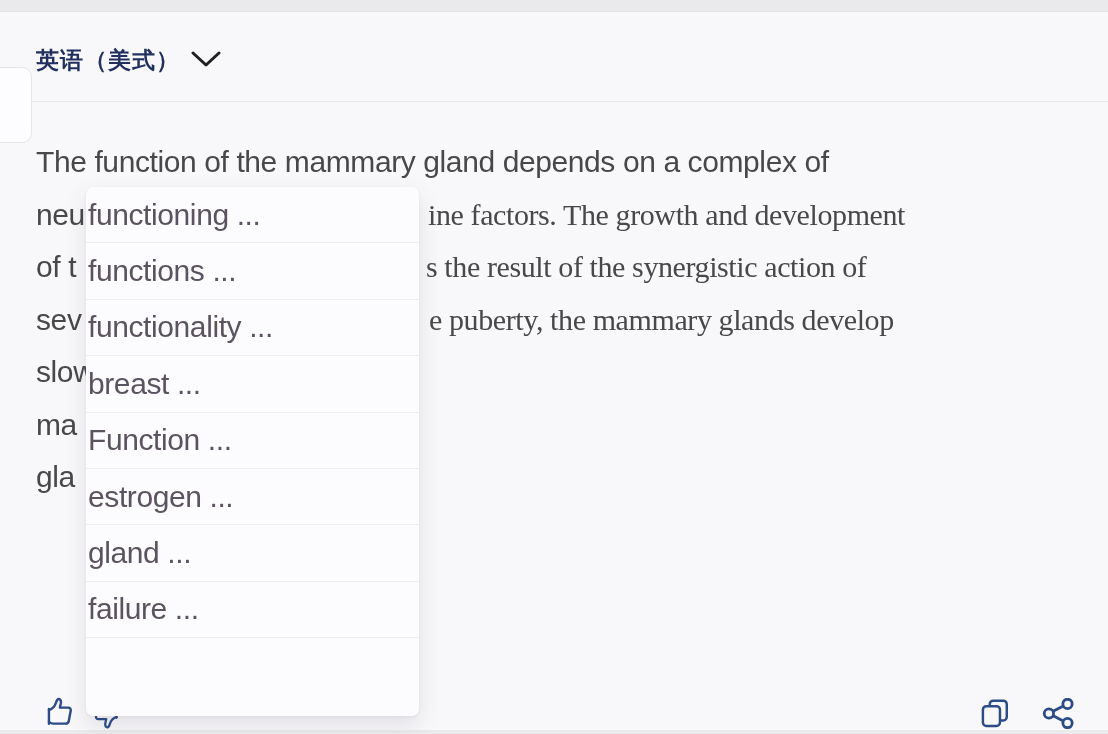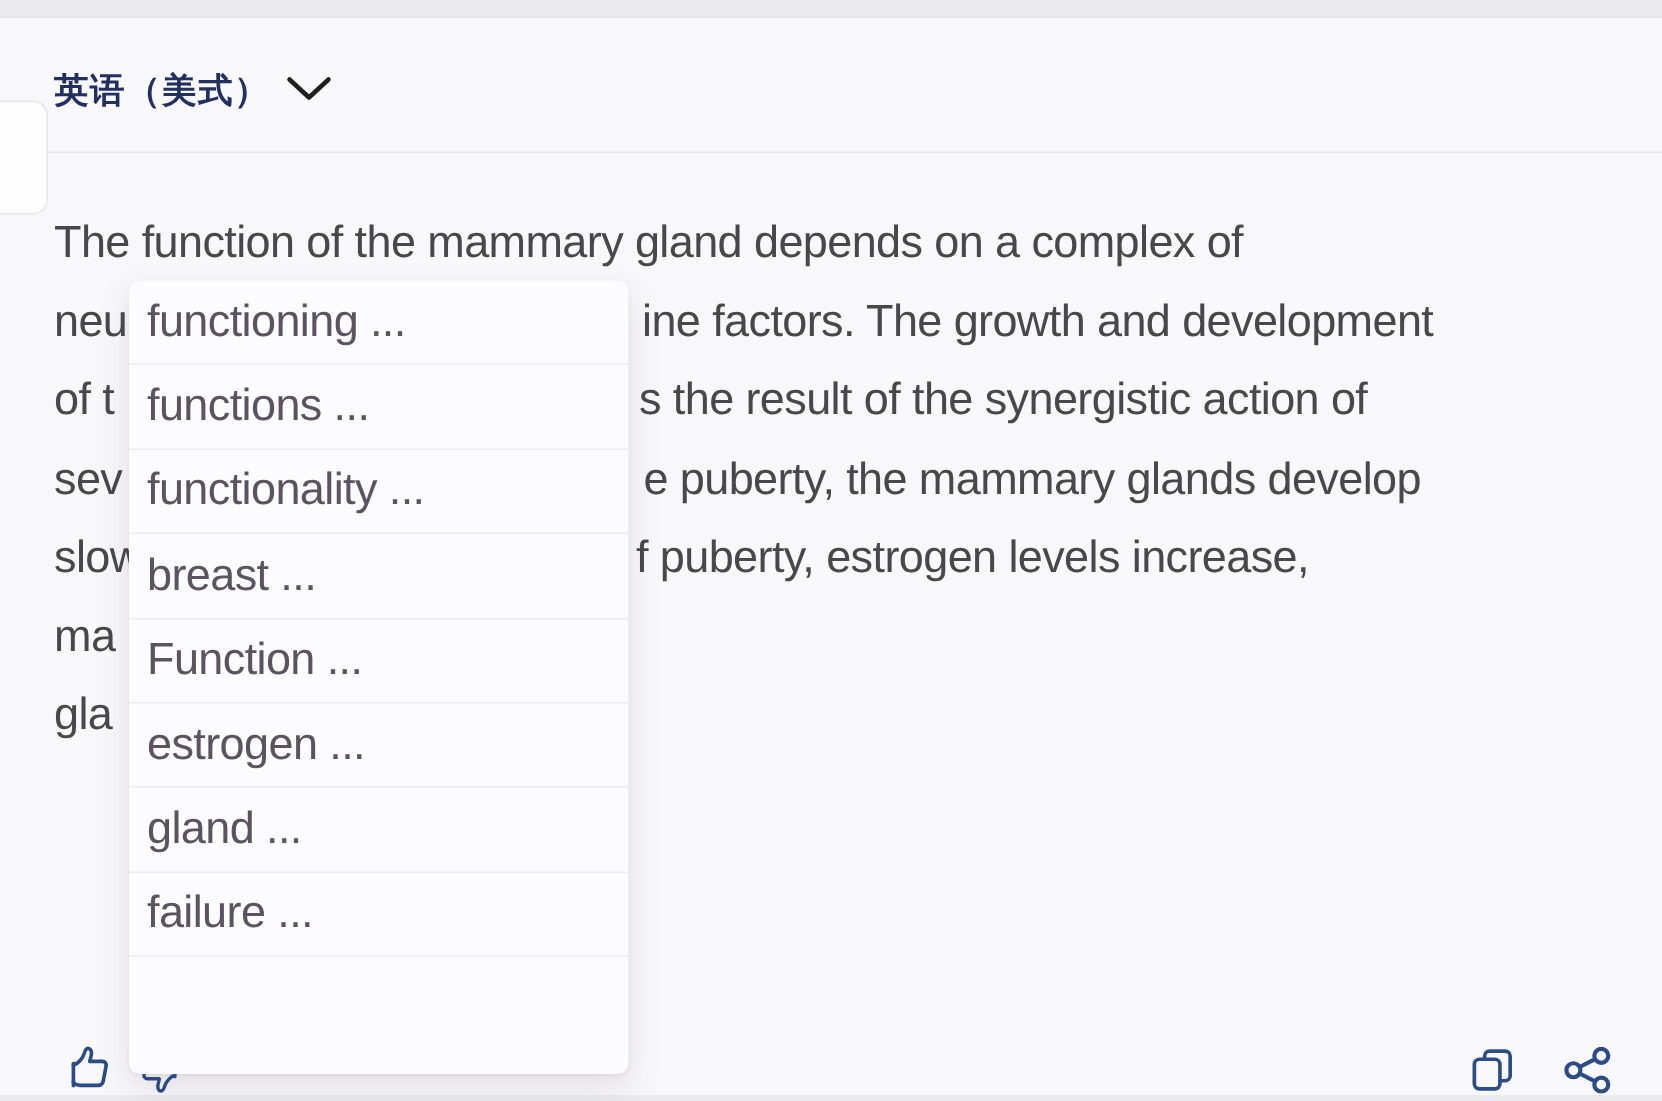--- a/index.html
+++ b/index.html
@@ -33,30 +33,30 @@
     font-size:23px;font-weight:bold;color:#22305f;letter-spacing:1px;
     white-space:nowrap;
   }
   .chevron{width:30px;height:18px;display:block;}
   .para-line{
     position:absolute;left:0;top:0;width:892px;height:42px;
     font-size:30px;line-height:42px;color:#48484b;letter-spacing:-0.4px;
     z-index:1;white-space:nowrap;
   }
   .para-left{position:absolute;left:36px;top:0;}
-  .para-right{position:absolute;top:0;}
+  .para-right{position:absolute;top:0;font-family:Liberation Serif, serif;}
   .dropdown{
     position:absolute;left:86px;top:187px;width:333px;height:529px;
     background:#fcfbfd;border-radius:7px;overflow:hidden;
     box-shadow:0 9px 22px rgba(80,70,90,0.13), 0 1px 3px rgba(80,70,90,0.07);
     z-index:5;
   }
   .dropdown-item{
     height:55.4px;border-bottom:1px solid #edebf0;
-    display:flex;align-items:center;padding-left:12px;
+    display:flex;align-items:center;padding-left:2px;
     font-size:30px;font-weight:300;color:#5b5360;letter-spacing:-0.4px;
     cursor:pointer;white-space:nowrap;
   }
   .dropdown-item-partial{height:20px;border-bottom:none;}
   .footer-icon{position:absolute;z-index:1;cursor:pointer;}
   .footer-icon svg{display:block;}
 </style>
 </head>
 <body>
 
@@ -82,21 +82,20 @@
   <div class="para-line" style="top:246px">
     <span class="para-left">of t</span>
     <span class="para-right" style="left:426px">s the result of the synergistic action of</span>
   </div>
   <div class="para-line" style="top:299px">
     <span class="para-left">sev</span>
     <span class="para-right" style="left:429px">e puberty, the mammary glands develop</span>
   </div>
   <div class="para-line" style="top:351px">
     <span class="para-left">slow</span>
-    <span class="para-right" style="left:424px">f puberty, estrogen levels increase,</span>
   </div>
   <div class="para-line" style="top:404px">
     <span class="para-left">ma</span>
   </div>
   <div class="para-line" style="top:456px">
     <span class="para-left">gla</span>
   </div>
 </div>
 
 <div class="footer-icon" style="left:90px;top:700px">

